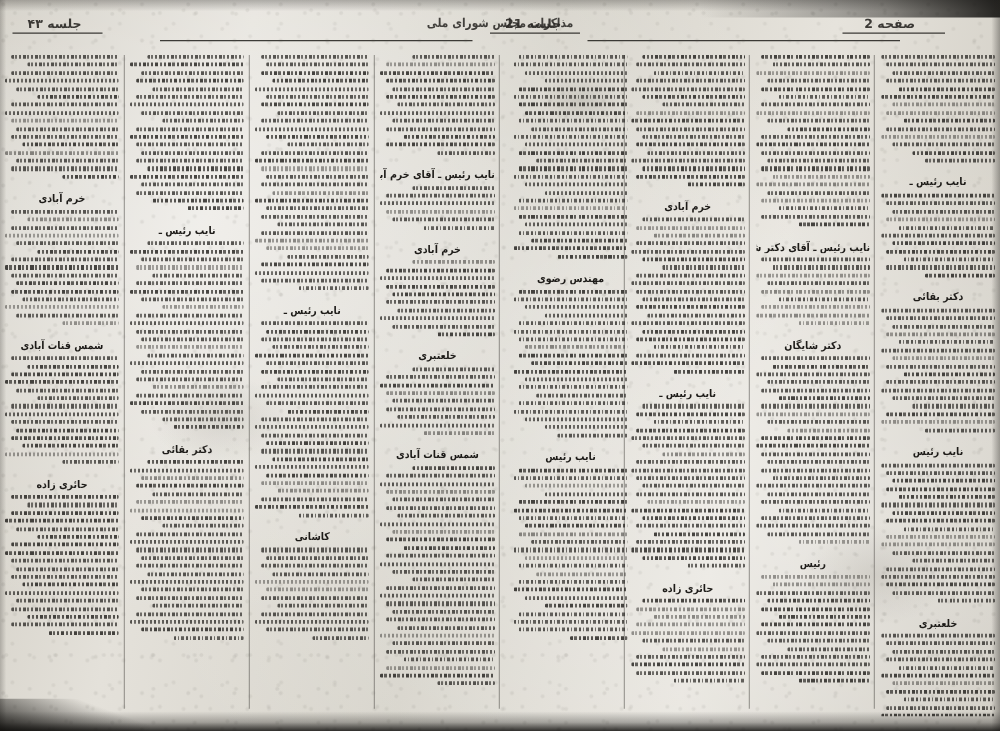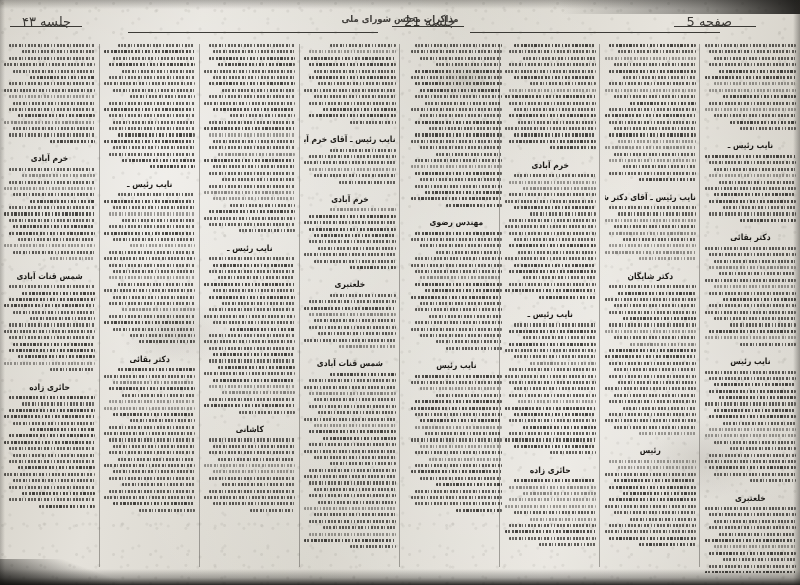--- a/index.html
+++ b/index.html
@@ -96,32 +96,32 @@
   
   .head{
     direction:rtl;text-align:center;
     font-size:7.6px;font-weight:bold;color:#1d1b18;
     margin:4px 0 4.5px 0;white-space:nowrap;overflow:hidden;
     transform:scaleY(1.12);letter-spacing:.1px;
   }
   .gap{height:4px}
 
   
-  .tag{font-size:13px;font-weight:normal;color:#24221f;direction:rtl;}
+  .tag{font-size:10px;font-weight:bold;color:#24221f;direction:rtl;}
 </style>
 </head>
 <body>
 
 <div id="page">
 
   <div class="masthead">
     <div class="mh-label tag" style="left:22px;">جلسه ۴۳</div>
     <div class="mh-label tag" style="left:404px;">جلسه 21</div>
     <div class="mh-label mh-title" style="left:50%;transform:translateX(-50%) scaleY(1.15);">مذاکرات مجلس شورای ملی</div>
-    <div class="mh-label tag" style="right:68px;">صفحه 5</div>
+    <div class="mh-label tag" style="right:68px;">صفحه 2</div>
 
     <div class="rule" style="left:10px;width:72px;top:12px;"></div>
     <div class="rule" style="left:392px;width:72px;top:12px;"></div>
     <div class="rule" style="left:128px;width:250px;top:18px;"></div>
     <div class="rule" style="left:470px;width:250px;top:18px;"></div>
     <div class="rule" style="right:44px;width:82px;top:12px;"></div>
   </div>
 
   <div class="cols" id="cols">
       <div class="col" style="right: 0px; width: 91.125px;">

